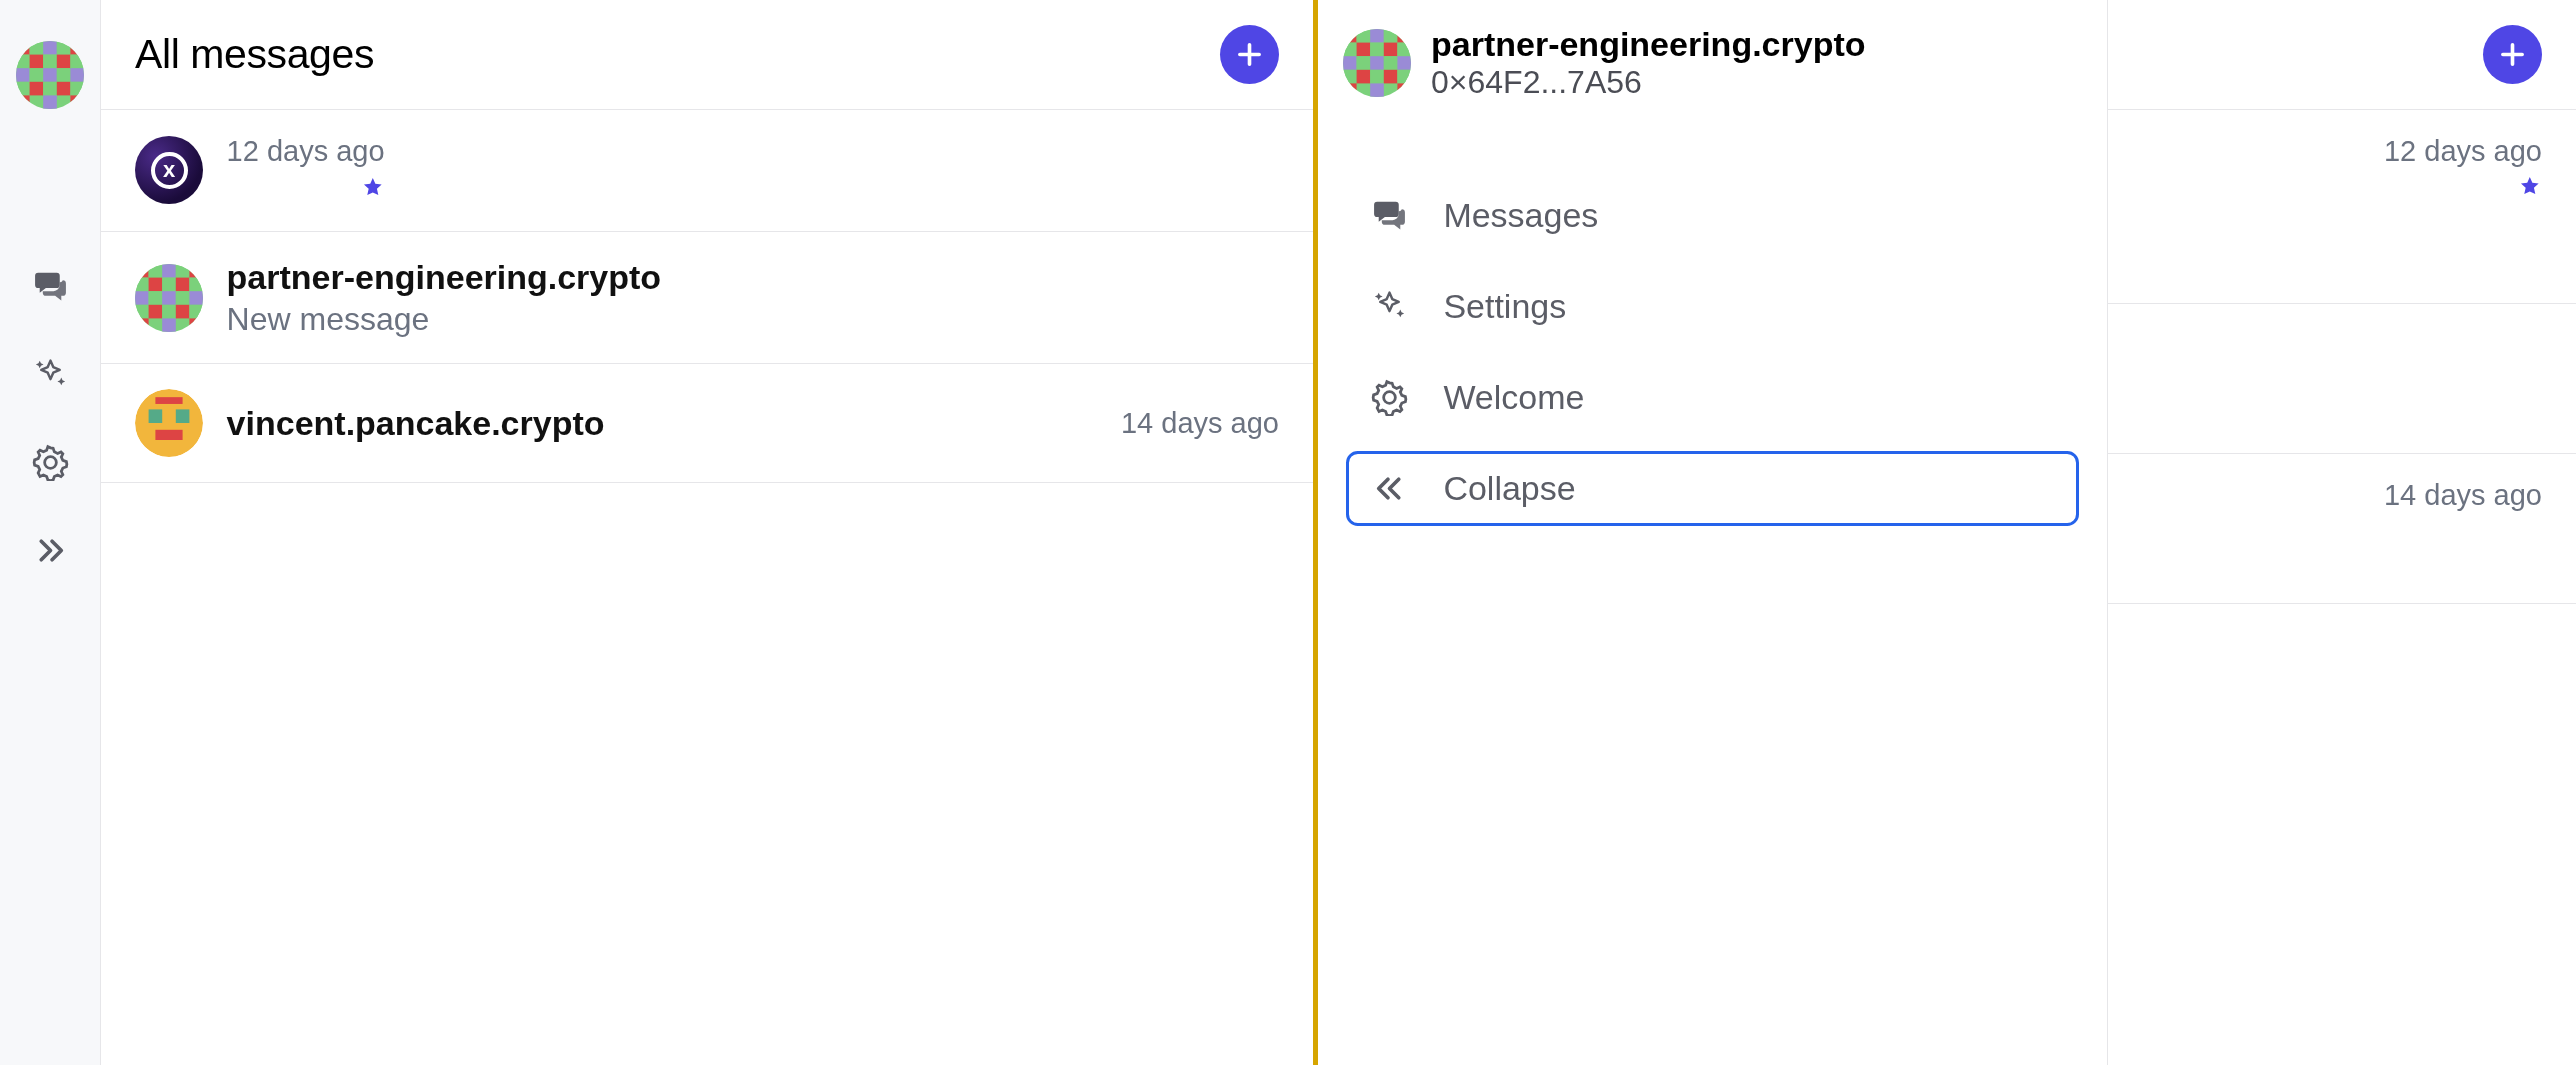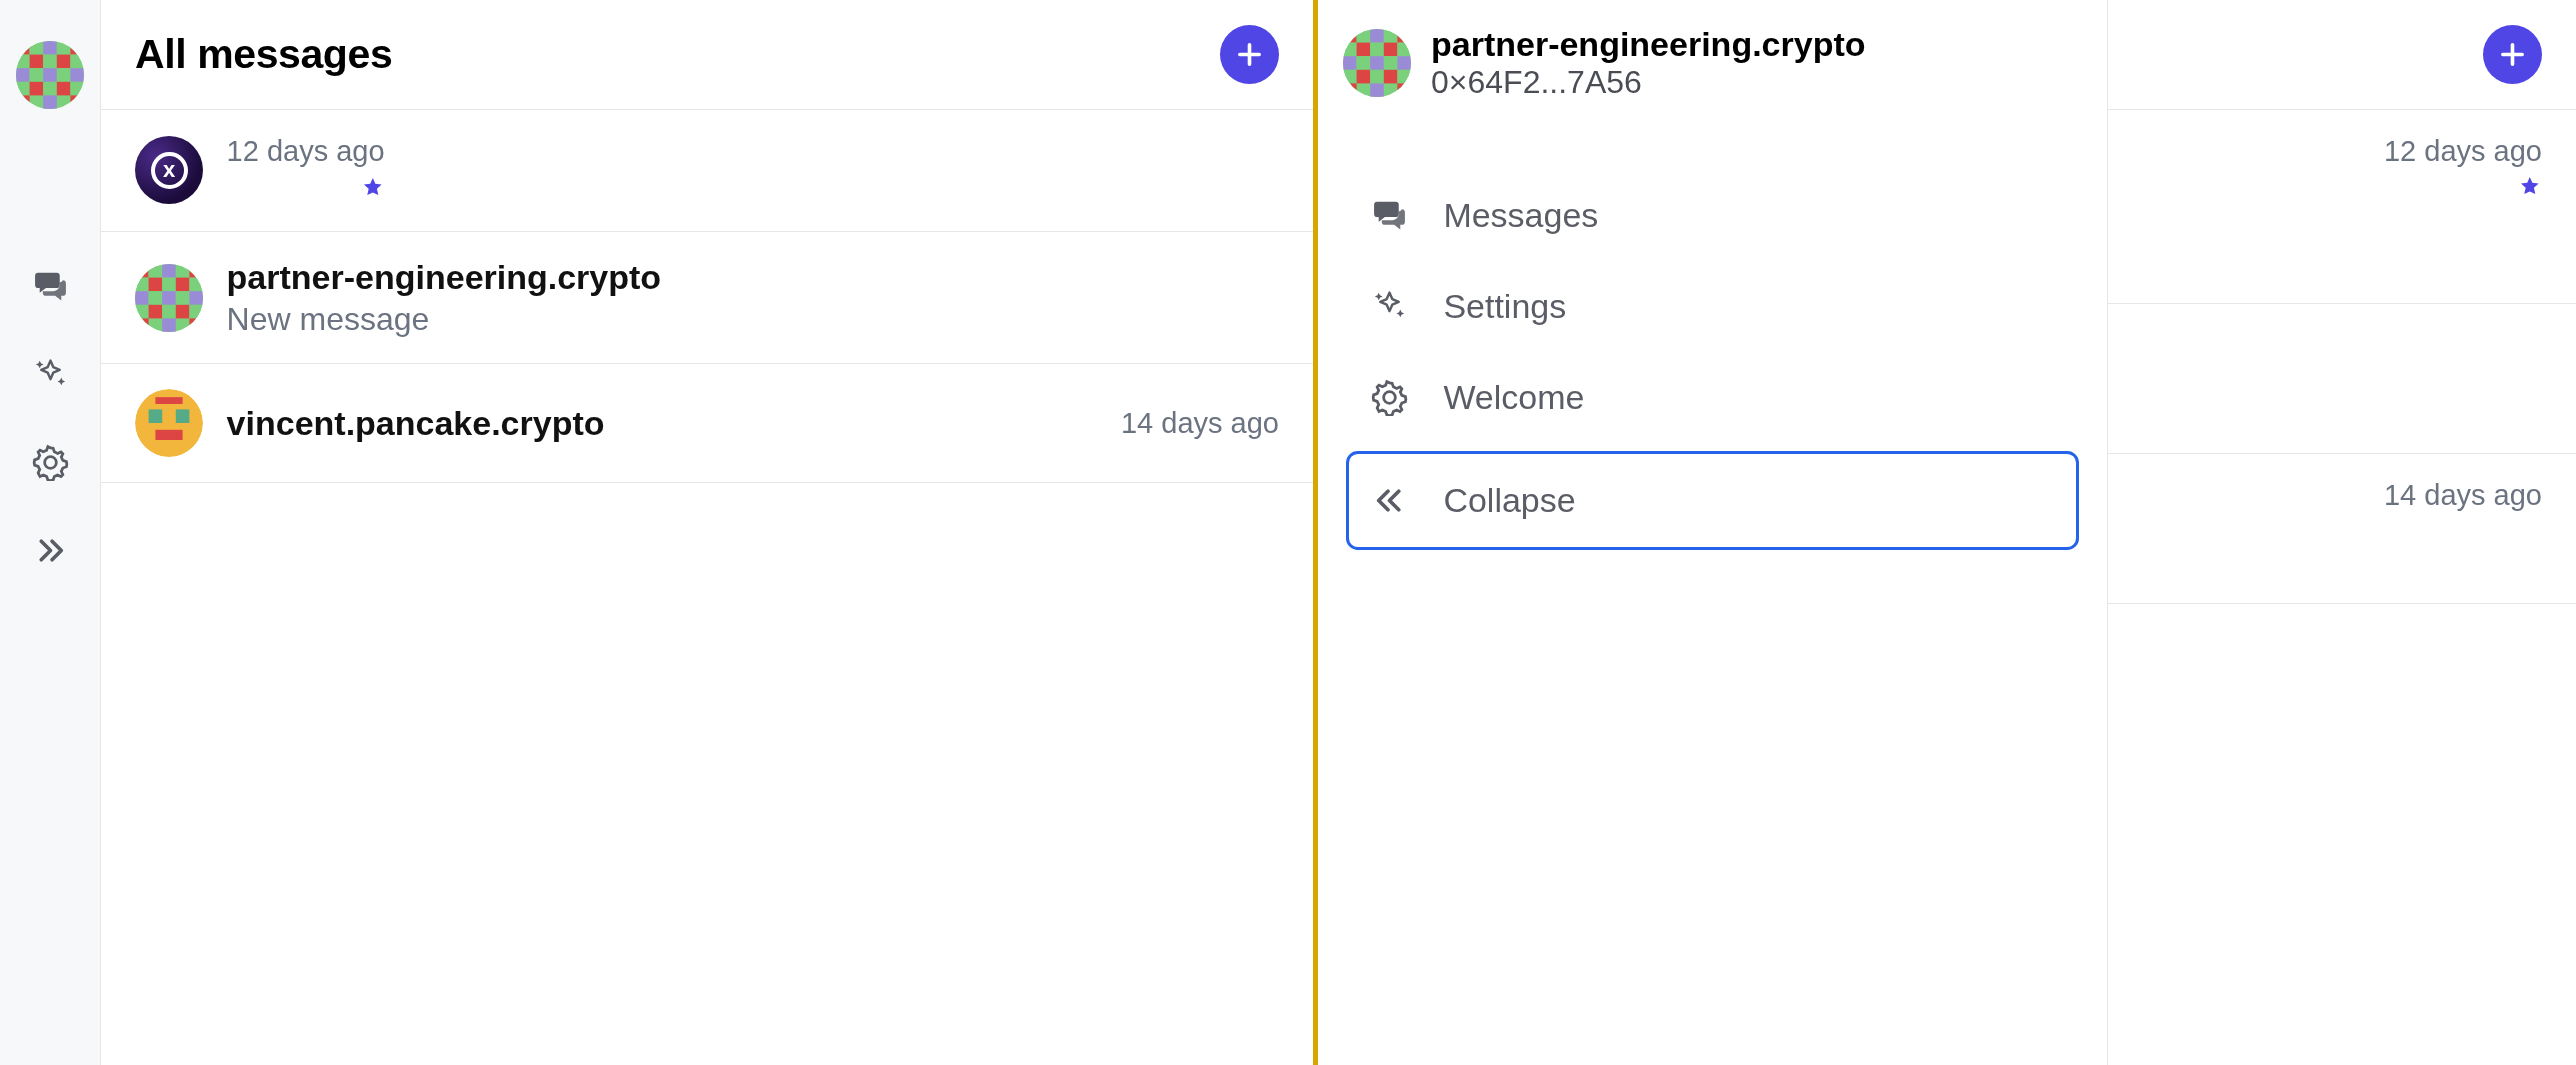--- a/index.html
+++ b/index.html
@@ -58,21 +58,21 @@
   }
   .header {
     height: 110px;
     display:flex;
     align-items:center;
     padding: 0 34px 0 34px;
     border-bottom: 1.7px solid #e6e6e9;
   }
   .header h1 {
     font-size: 41px;
-    font-weight: 700;
+    font-weight: 400;
     letter-spacing: -0.4px;
   }
   .plus-btn {
     margin-left:auto;
     width: 59px; height: 59px;
     border-radius: 50%;
     background: #4f46e5;
     color:#fff;
     display:flex;align-items:center;justify-content:center;
     font-size: 39px;
@@ -163,21 +163,21 @@
     gap: 35px;
     font-size: 34px;
     color:#5b5d66;
     padding: 18.6px 25px;
     border-radius: 11.8px;
     cursor:pointer;
   }
   .nav-item svg { width:37px;height:37px; flex:0 0 auto; }
   .nav-item.focused {
     border: 3.4px solid #2563eb;
-    padding: 27px 22px;
+    padding: 15px 22px;
   }
 
   .list-col-b {
     flex:1;
     background:#fff;
     display:flex;
     flex-direction:column;
   }
   .header-b {
     height:110px;

